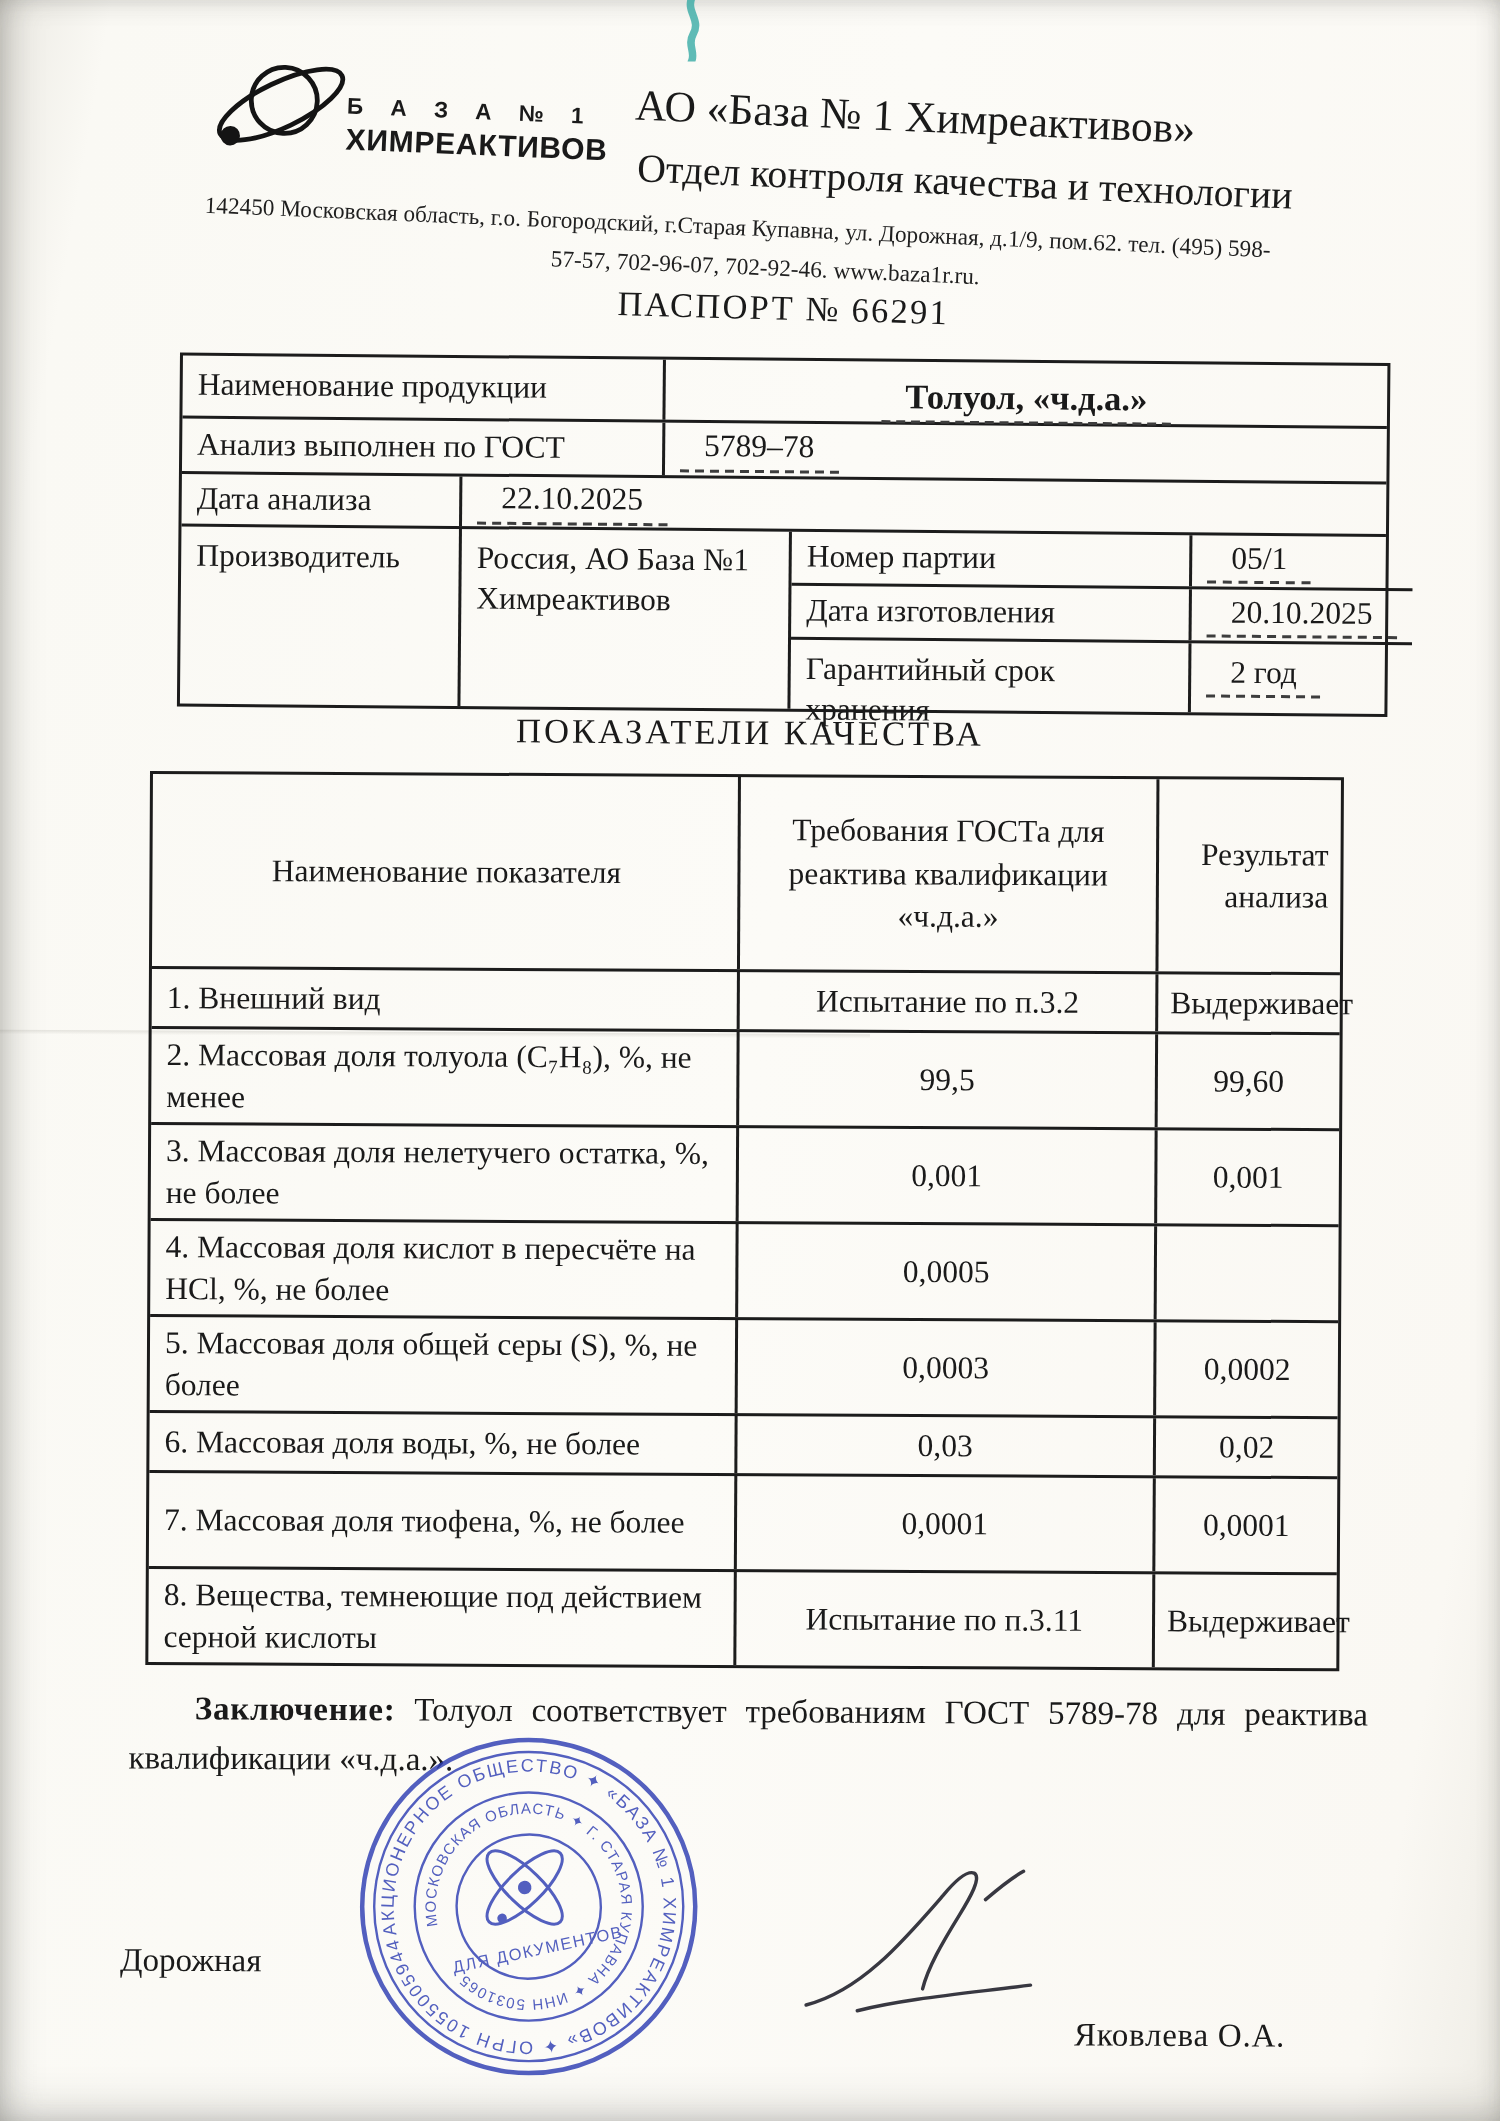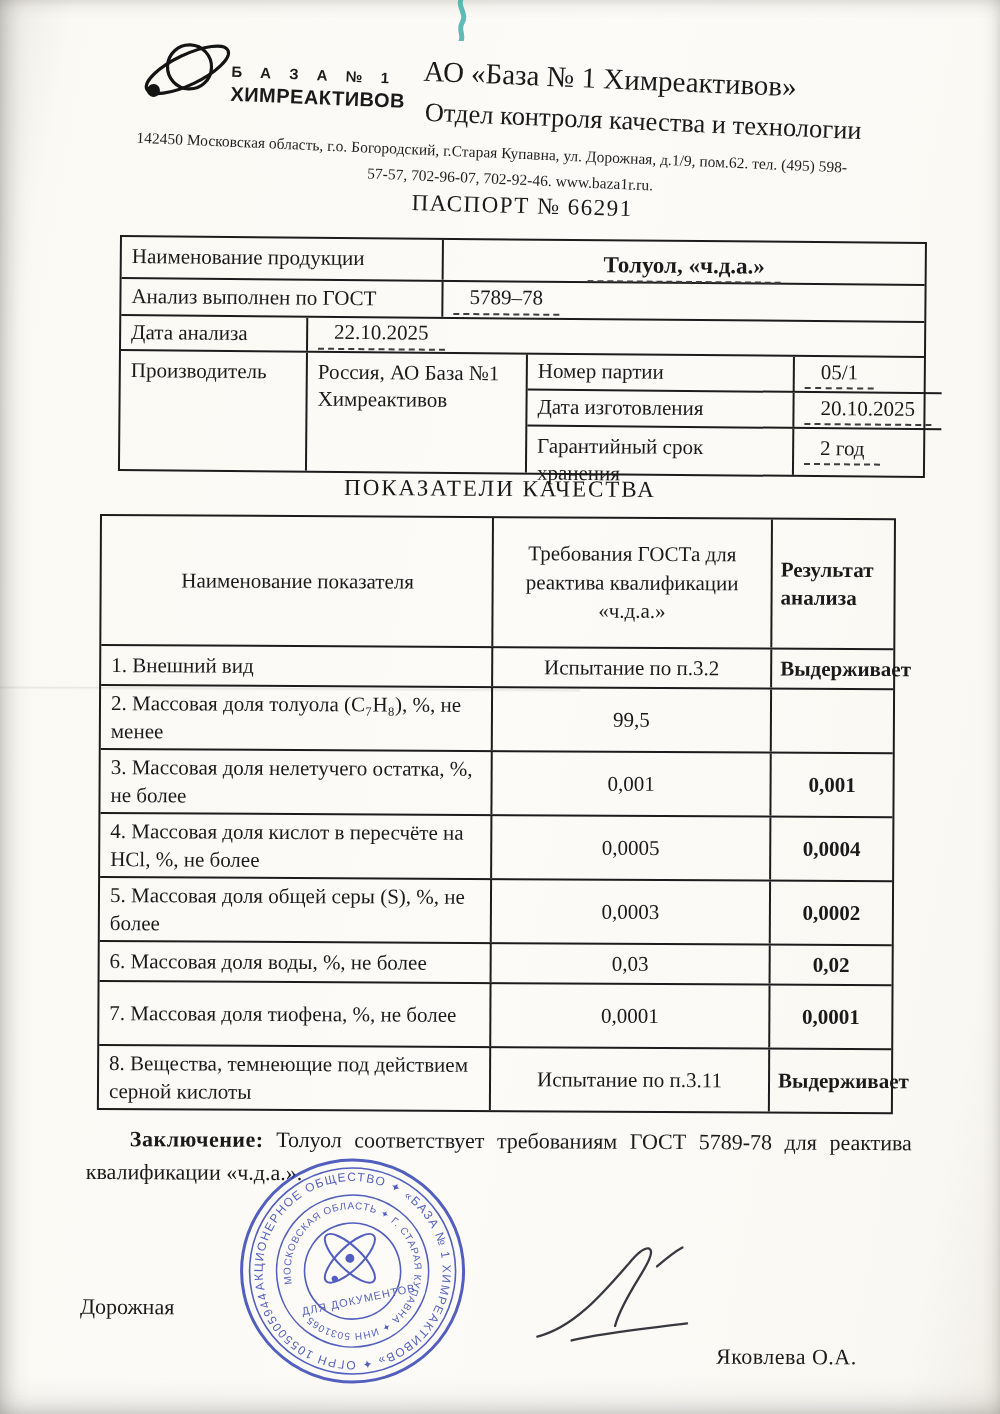--- a/index.html
+++ b/index.html
@@ -50,21 +50,21 @@
   
   .quality-title{position:absolute;left:0;top:476px;width:1000px;text-align:center;margin:0;
     font-size:23px;font-weight:normal;letter-spacing:2px;transform:rotate(.4deg);}
   .q-table{position:absolute;left:100px;top:514px;width:792px;border:2px solid #1c1c1c;
     transform:rotate(.3deg);transform-origin:left top;}
   .q-row,.q-head{display:flex;border-bottom:2px solid #1c1c1c;}
   .q-row.qlast{border-bottom:none;}
   .qc{font-size:21px;display:flex;align-items:center;line-height:1.35;}
   .qc1{width:372px;flex:none;border-right:2px solid #1c1c1c;padding:3px 8px 3px 10px;}
   .qc2{width:233px;flex:none;border-right:2px solid #1c1c1c;justify-content:center;text-align:center;padding:3px 22px;}
-  .qc3{flex:1;justify-content:center;text-align:left;padding:0 8px;font-weight:bold;}
+  .qc3{flex:1;justify-content:center;text-align:right;padding:0 8px;}
   .q-head{height:128px;}
   .q-head .qc1{justify-content:center;text-align:center;}
   .h-s{height:38px;} .h-t{height:62px;}
   
   .conclusion{position:absolute;left:86px;top:1122px;width:826px;margin:0;font-size:22px;
     line-height:1.5;text-align:justify;transform:rotate(.3deg);transform-origin:left top;}
   .conclusion strong{letter-spacing:.5px;margin-left:44px;}
   .controller-label{position:absolute;left:80px;top:1294px;font-size:22px;transform:rotate(.3deg);}
   .controller-name{position:absolute;left:716px;top:1300px;font-size:22px;letter-spacing:.5px;transform:rotate(.3deg);margin-top:44px;}
   .signature{position:absolute;left:518px;top:1238px;transform:rotate(-2deg);}
@@ -163,30 +163,30 @@
     <div class="qc qc3">Результат анализа</div>
   </div>
   <div class="q-row h-s">
     <div class="qc qc1">1. Внешний вид</div>
     <div class="qc qc2">Испытание по п.3.2</div>
     <div class="qc qc3">Выдерживает</div>
   </div>
   <div class="q-row h-t">
     <div class="qc qc1">2. Массовая доля толуола (C₇H₈), %, не менее</div>
     <div class="qc qc2">99,5</div>
+    <div class="qc qc3">99,60</div>
   </div>
   <div class="q-row h-t">
     <div class="qc qc1">3. Массовая доля нелетучего остатка, %, не более</div>
     <div class="qc qc2">0,001</div>
     <div class="qc qc3">0,001</div>
   </div>
   <div class="q-row h-t">
     <div class="qc qc1">4. Массовая доля кислот в пересчёте на HCl, %, не более</div>
     <div class="qc qc2">0,0005</div>
-    <div class="qc qc3">0,0004</div>
   </div>
   <div class="q-row h-t">
     <div class="qc qc1">5. Массовая доля общей серы (S), %, не более</div>
     <div class="qc qc2">0,0003</div>
     <div class="qc qc3">0,0002</div>
   </div>
   <div class="q-row h-s">
     <div class="qc qc1">6. Массовая доля воды, %, не более</div>
     <div class="qc qc2">0,03</div>
     <div class="qc qc3">0,02</div>

